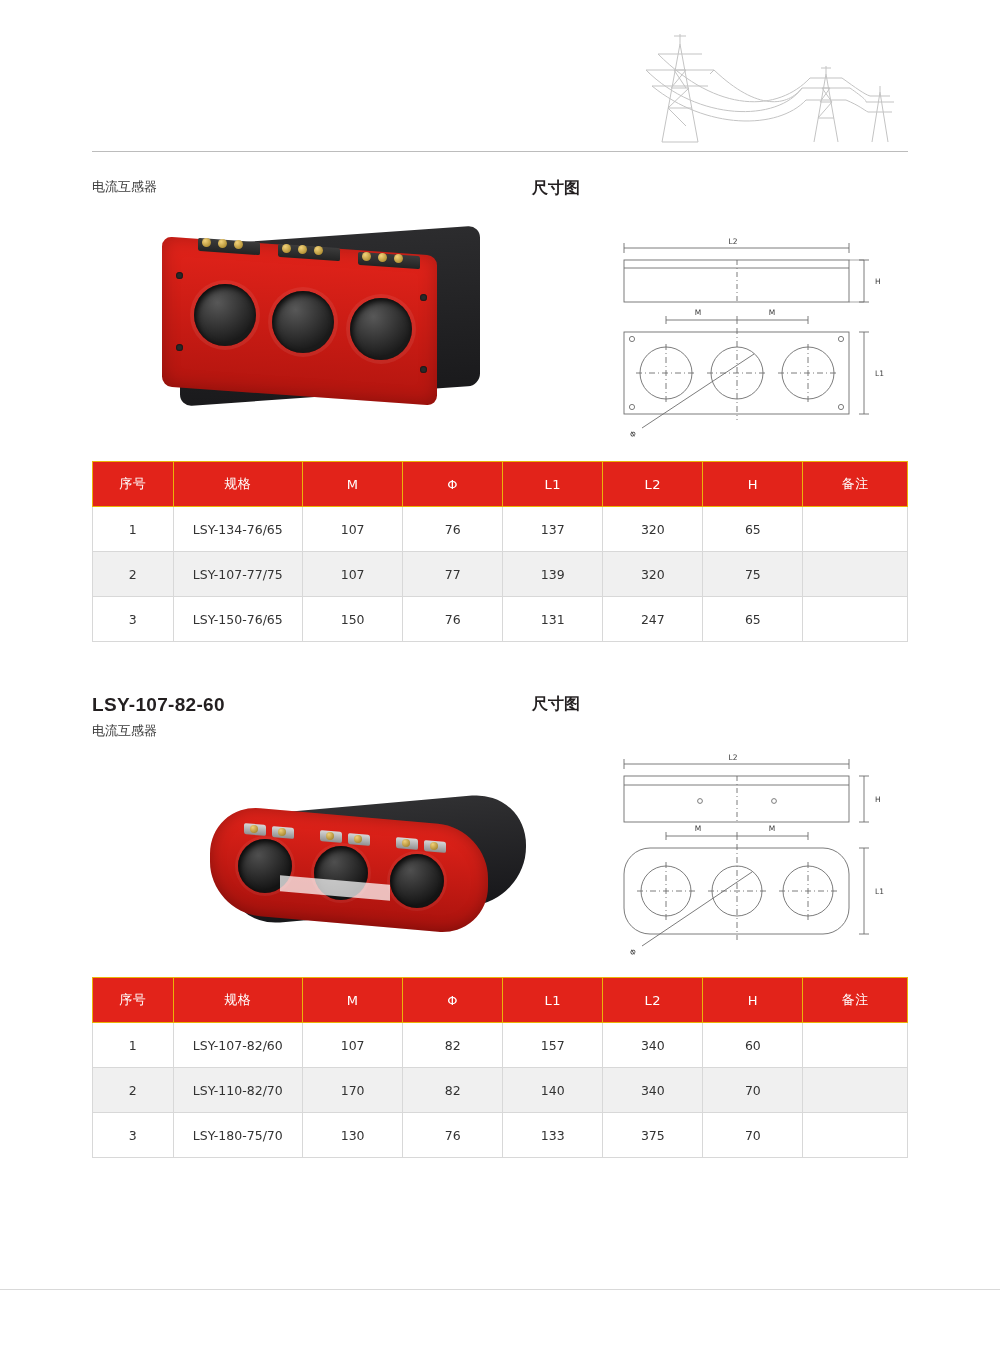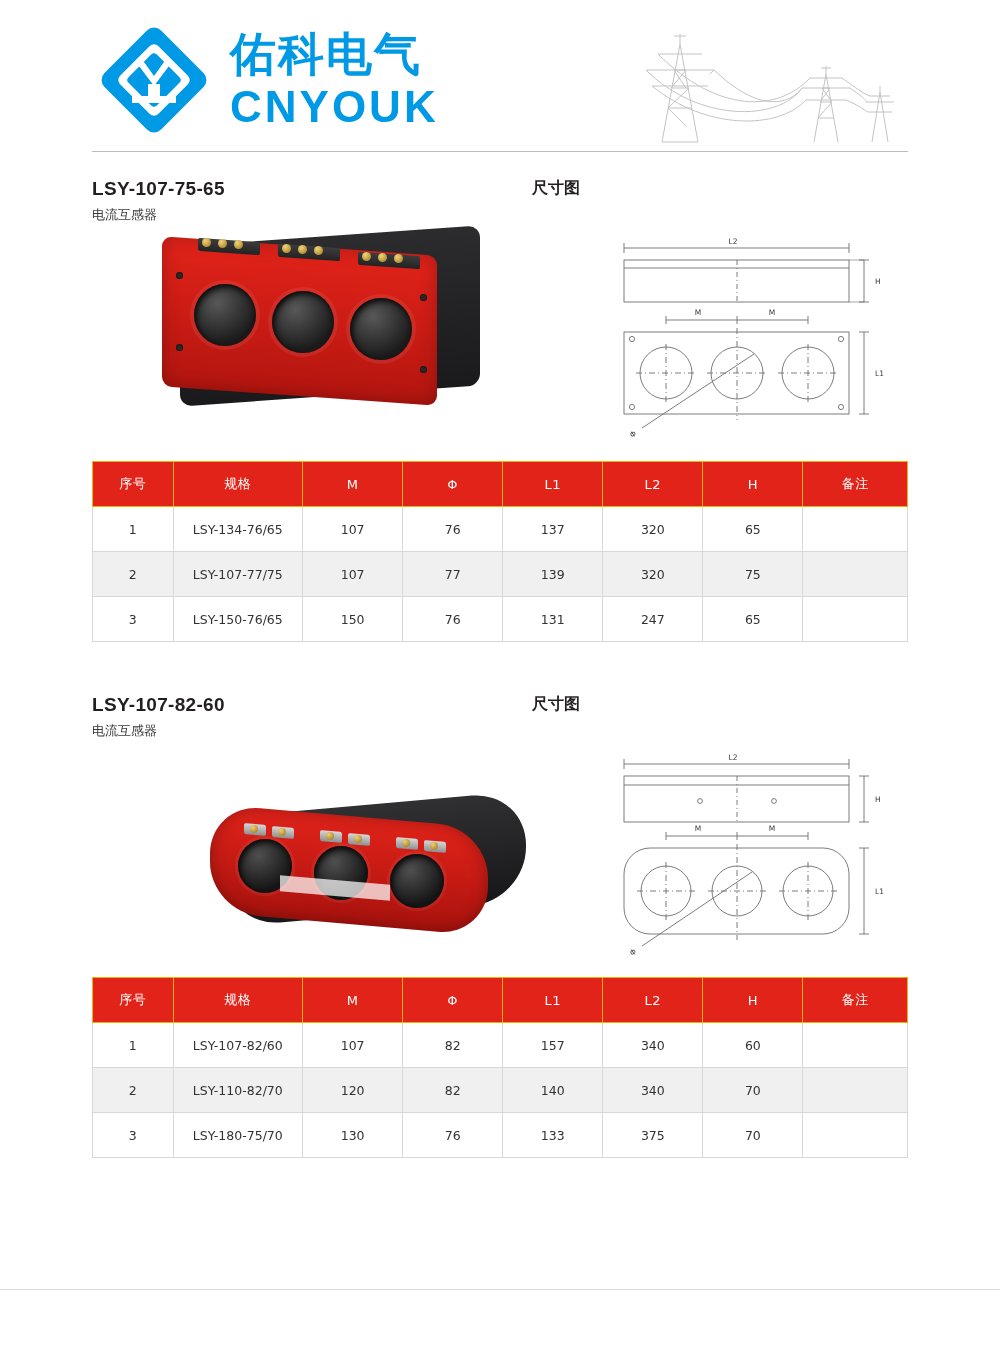--- a/index.html
+++ b/index.html
@@ -299,38 +299,20 @@
     background: #d9d9d9;
   }
   .section.second { margin-top: 52px; }
 </style>
 </head>
 <body>
 
 <div class="page">
 
   <div class="header">
-    <div class="brand">
-      <div class="logo-mark">
-        <svg width="124" height="124" viewBox="0 0 124 124" aria-hidden="true">
-          <g transform="translate(62,62) rotate(45)">
-            <rect x="-40" y="-40" width="80" height="80" rx="10" fill="#0099e5"></rect>
-            <rect x="-27" y="-27" width="54" height="54" rx="6" fill="#ffffff"></rect>
-            <rect x="-20" y="-20" width="40" height="40" rx="4" fill="#0099e5"></rect>
-          </g>
-          <path d="M44 44 L62 68 L80 44 L72 44 L62 58 L52 44 Z" fill="#ffffff"></path>
-          <path d="M56 66 h12 v14 h-12 z" fill="#ffffff"></path>
-          <path d="M40 78 h44 v7 h-44 z" fill="#ffffff"></path>
-        </svg>
-      </div>
-      <div class="brand-text">
-        <div class="brand-cn">佑科电气</div>
-        <div class="brand-en">CNYOUK</div>
-      </div>
-    </div>
 
     <div class="tower-art">
       <svg width="280" height="120" viewBox="0 0 280 120" aria-hidden="true">
         <g fill="none" stroke="#b9b9b9" stroke-width="1">
 
           <path d="M34 116 L52 18 L70 116"></path>
           <path d="M40 82 L64 82 M43 62 L61 62 M46 44 L58 44"></path>
           <path d="M34 116 L70 116"></path>
           <path d="M18 44 L86 44 M24 60 L80 60 M30 28 L74 28"></path>
           <path d="M18 44 L22 48 M86 44 L82 48"></path>
@@ -357,21 +339,20 @@
           <path d="M86 44 C130 86, 160 80, 174 62"></path>
         </g>
       </svg>
     </div>
 
     <div class="header-rule"></div>
   </div>
 
   <div class="section">
     <div class="sec-head">
-      <div class="sec-title">LSY-107-75-65</div>
       <div class="sec-sub">电流互感器</div>
       <div class="sec-dim-label">尺寸图</div>
     </div>
 
     <div class="sec-body">
 
       <div class="photo">
         <div class="ct1">
           <div class="back"></div>
           <div class="front"></div>
@@ -609,21 +590,21 @@
           <td>107</td>
           <td>82</td>
           <td>157</td>
           <td>340</td>
           <td>60</td>
           <td></td>
         </tr>
         <tr>
           <td>2</td>
           <td>LSY-110-82/70</td>
-          <td>120</td>
+          <td>170</td>
           <td>82</td>
           <td>140</td>
           <td>340</td>
           <td>70</td>
           <td></td>
         </tr>
         <tr>
           <td>3</td>
           <td>LSY-180-75/70</td>
           <td>130</td>

